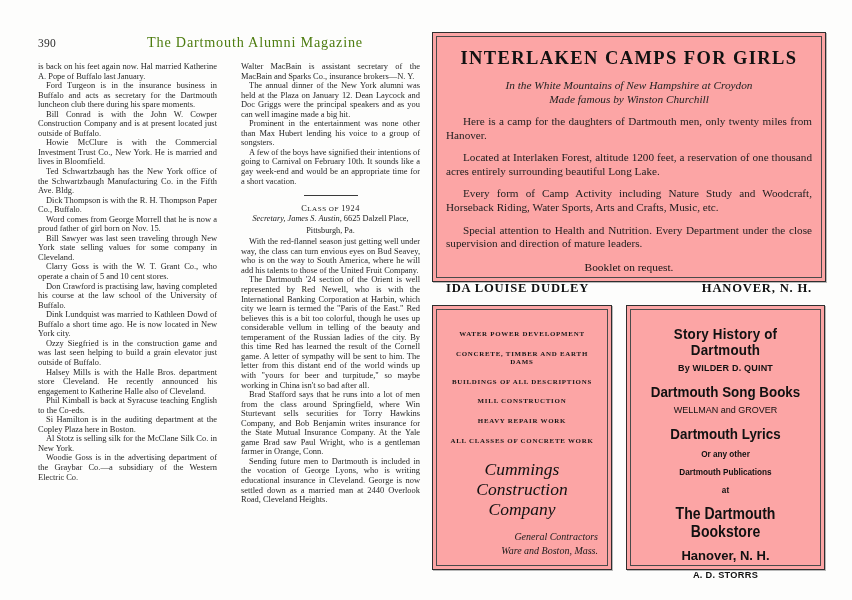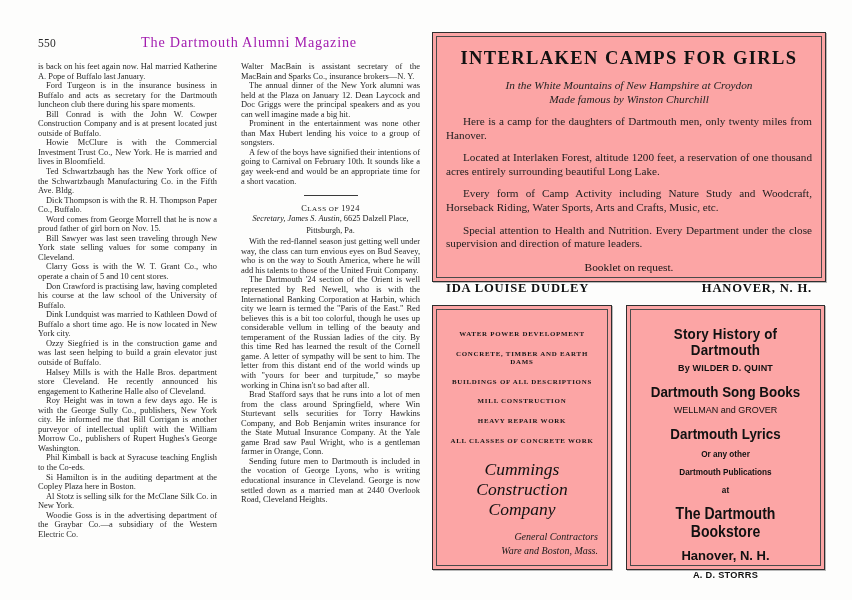--- a/index.html
+++ b/index.html
@@ -37,26 +37,26 @@
   }
   .folio {
     position: absolute;
     left: 0; top: 3px;
     font-size: 11.5px;
     letter-spacing: 0.3px;
     color: #2b2b2b;
   }
   .mag-title {
     position: absolute;
-    left: 46px; top: 0;
+    left: 52px; top: 0;
     width: 330px;
     text-align: center;
     font-size: 14.2px;
     letter-spacing: 0.8px;
-    color: #a21caf;
+    color: #4d7c0f;
     white-space: nowrap;
   }
   .cols {
     display: flex;
     gap: 24px;
   }
   .col {
     width: 183px;
   }
   .col p {
@@ -263,41 +263,40 @@
   }
 </style>
 </head>
 <body>
 
 <div class="page">
 
   <div class="editorial">
 
     <div class="masthead">
-      <div class="folio">550</div>
+      <div class="folio">390</div>
       <div class="mag-title">The Dartmouth Alumni Magazine</div>
     </div>
 
     <div class="cols">
 
       <div class="col">
         <p class="noindent">is back on his feet again now. Hal married Katherine A. Pope of Buffalo last January.</p>
         <p>Ford Turgeon is in the insurance business in Buffalo and acts as secretary for the Dartmouth luncheon club there during his spare moments.</p>
         <p>Bill Conrad is with the John W. Cowper Construction Company and is at present located just outside of Buffalo.</p>
         <p>Howie McClure is with the Commercial Investment Trust Co., New York. He is married and lives in Bloomfield.</p>
         <p>Ted Schwartzbaugh has the New York office of the Schwartzbaugh Manufacturing Co. in the Fifth Ave. Bldg.</p>
         <p>Dick Thompson is with the R. H. Thompson Paper Co., Buffalo.</p>
         <p>Word comes from George Morrell that he is now a proud father of girl born on Nov. 15.</p>
         <p>Bill Sawyer was last seen traveling through New York state selling values for some company in Cleveland.</p>
         <p>Clarry Goss is with the W. T. Grant Co., who operate a chain of 5 and 10 cent stores.</p>
         <p>Don Crawford is practising law, having completed his course at the law school of the University of Buffalo.</p>
         <p>Dink Lundquist was married to Kathleen Dowd of Buffalo a short time ago. He is now located in New York city.</p>
         <p>Ozzy Siegfried is in the construction game and was last seen helping to build a grain elevator just outside of Buffalo.</p>
         <p>Halsey Mills is with the Halle Bros. department store Cleveland. He recently announced his engagement to Katherine Halle also of Cleveland.</p>
-        <p>Roy Height was in town a few days ago. He is with the George Sully Co., publishers, New York city. He informed me that Bill Corrigan is another purveyor of intellectual uplift with the William Morrow Co., publishers of Rupert Hughes's George Washington.</p>
         <p>Phil Kimball is back at Syracuse teaching English to the Co-eds.</p>
         <p>Si Hamilton is in the auditing department at the Copley Plaza here in Boston.</p>
         <p>Al Stotz is selling silk for the McClane Silk Co. in New York.</p>
         <p>Woodie Goss is in the advertising department of the Graybar Co.—a subsidiary of the Western Electric Co.</p>
       </div>
 
       <div class="col">
         <p class="noindent">Walter MacBain is assistant secretary of the MacBain and Sparks Co., insurance brokers—N. Y.</p>
         <p>The annual dinner of the New York alumni was held at the Plaza on January 12. Dean Laycock and Doc Griggs were the principal speakers and as you can well imagine made a big hit.</p>
         <p>Prominent in the entertainment was none other than Max Hubert lending his voice to a group of songsters.</p>

